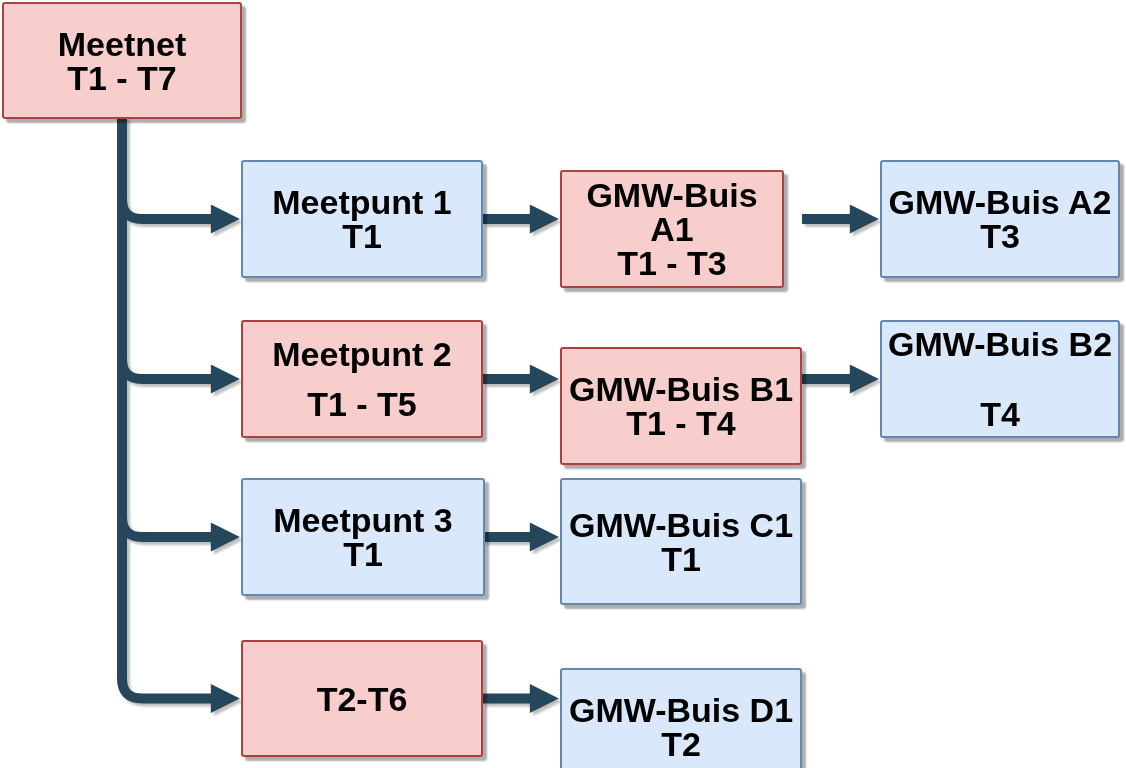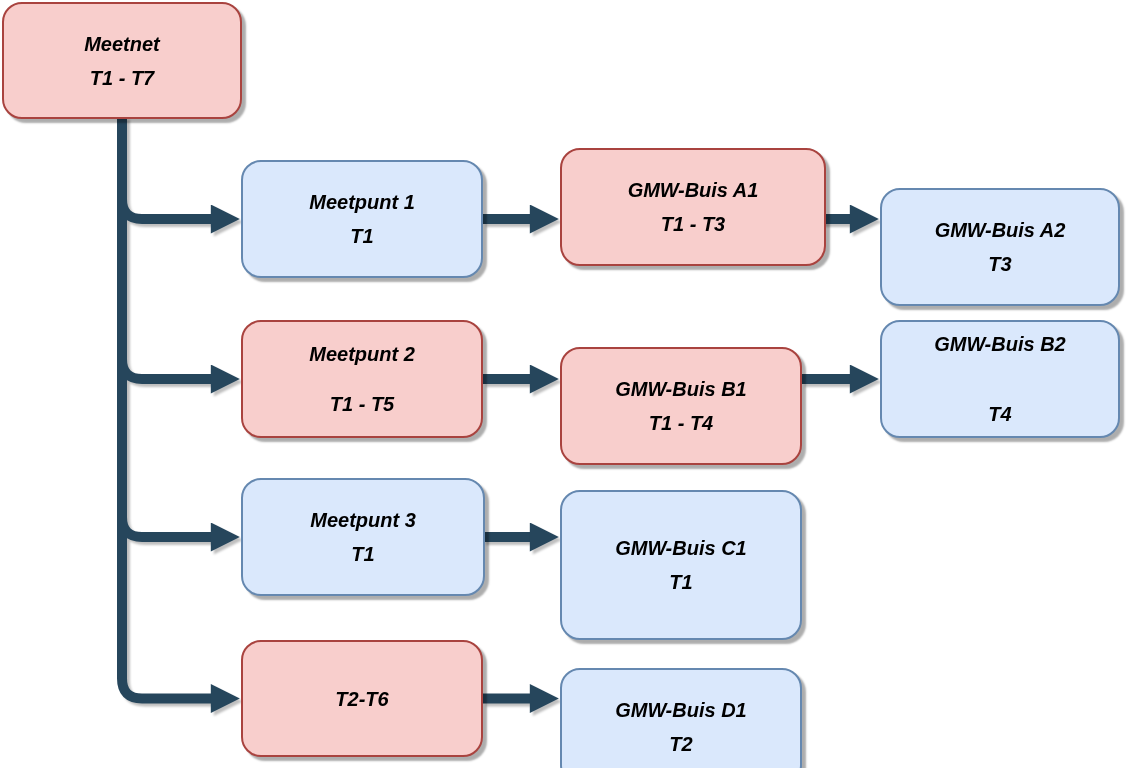--- a/index.html
+++ b/index.html
@@ -18,32 +18,31 @@
   svg.edge-layer {
     position: absolute;
     left: 0;
     top: 0;
     filter: drop-shadow(3px 3px 1px rgba(0,0,0,0.25));
   }
   .node {
     position: absolute;
     box-sizing: border-box;
     border: 2.5px solid;
-    border-radius: 20px;
+    border-radius: 3px;
     display: flex;
     flex-direction: column;
     justify-content: center;
     align-items: center;
     text-align: center;
     font-weight: bold;
-    font-size: 20px;
+    font-size: 34px;
     line-height: 34px;
     color: var(--text, #000000);
     box-shadow: 4px 4px 2px rgba(0,0,0,0.32);
-    font-style: italic;
   }
   .node.red {
     background: var(--red-fill, #F8CECC);
     border-color: var(--red-border, #A9433F);
   }
   .node.blue {
     background: var(--blue-fill, #DAE8FC);
     border-color: var(--blue-border, #6588B0);
   }
 </style>
@@ -69,45 +68,45 @@
       <path d="M 483 698.5 L 531 698.5" fill="none" stroke="#26465C" stroke-width="10" marker-end="url(#arrow)"></path>
     </svg>
     <div class="node red" style="left: 2px; top: 2px; width: 240px; height: 117px;">
       <div>Meetnet</div>
       <div>T1 - T7</div>
     </div>
     <div class="node blue" style="left: 241px; top: 160px; width: 242px; height: 118px; text-align: center;">
       <div>Meetpunt 1</div>
       <div>T1</div>
     </div>
-    <div class="node red" style="left: 560px; top: 148px; width: 266px; height: 118px;">
+    <div class="node red" style="left: 560px; top: 170px; width: 224px; height: 118px;">
       <div>GMW-Buis A1</div>
       <div>T1 - T3</div>
     </div>
-    <div class="node blue" style="left: 880px; top: 160px; width: 240px; height: 118px; margin-top: 28px;">
+    <div class="node blue" style="left: 880px; top: 160px; width: 240px; height: 118px;">
       <div>GMW-Buis A2</div>
       <div>T3</div>
     </div>
     <div class="node red" style="left: 241px; top: 320px; width: 242px; height: 118px; gap: 16px;">
       <div>Meetpunt 2</div>
       <div>T1 - T5</div>
     </div>
     <div class="node red" style="left: 560px; top: 320px; width: 242px; height: 118px; margin-top: 27px;">
       <div>GMW-Buis B1</div>
       <div>T1 - T4</div>
     </div>
     <div class="node blue" style="left: 880px; top: 320px; width: 240px; height: 118px; gap: 36px;">
       <div>GMW-Buis B2</div>
       <div>T4</div>
     </div>
     <div class="node blue" style="left: 241px; top: 478px; width: 244px; height: 118px;">
       <div>Meetpunt 3</div>
       <div>T1</div>
     </div>
-    <div class="node blue" style="left: 560px; top: 490px; width: 242px; height: 150px;">
+    <div class="node blue" style="left: 560px; top: 478px; width: 242px; height: 127px;">
       <div>GMW-Buis C1</div>
       <div>T1</div>
     </div>
     <div class="node red" style="left: 241px; top: 640px; width: 242px; height: 117px;">
       <div>T2-T6</div>
     </div>
     <div class="node blue" style="left: 560px; top: 668px; width: 242px; height: 117px;">
       <div>GMW-Buis D1</div>
       <div>T2</div>
     </div>

